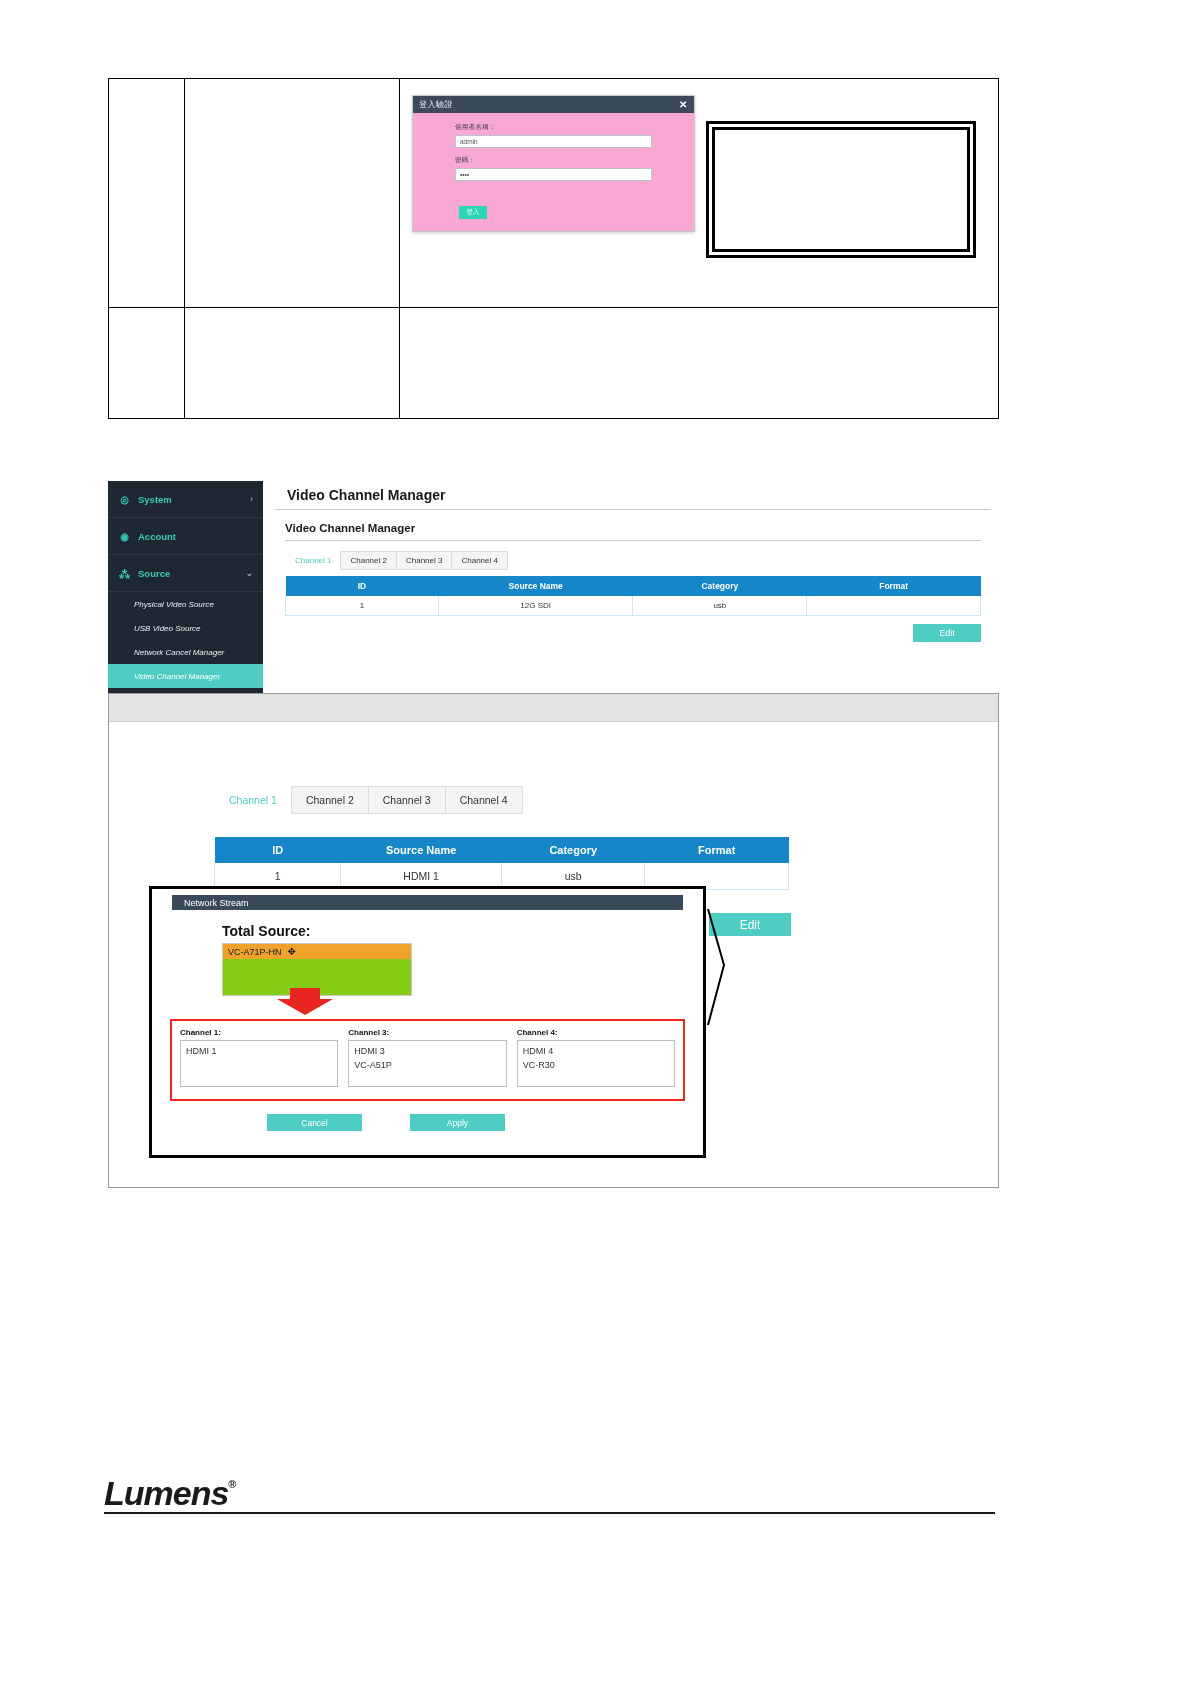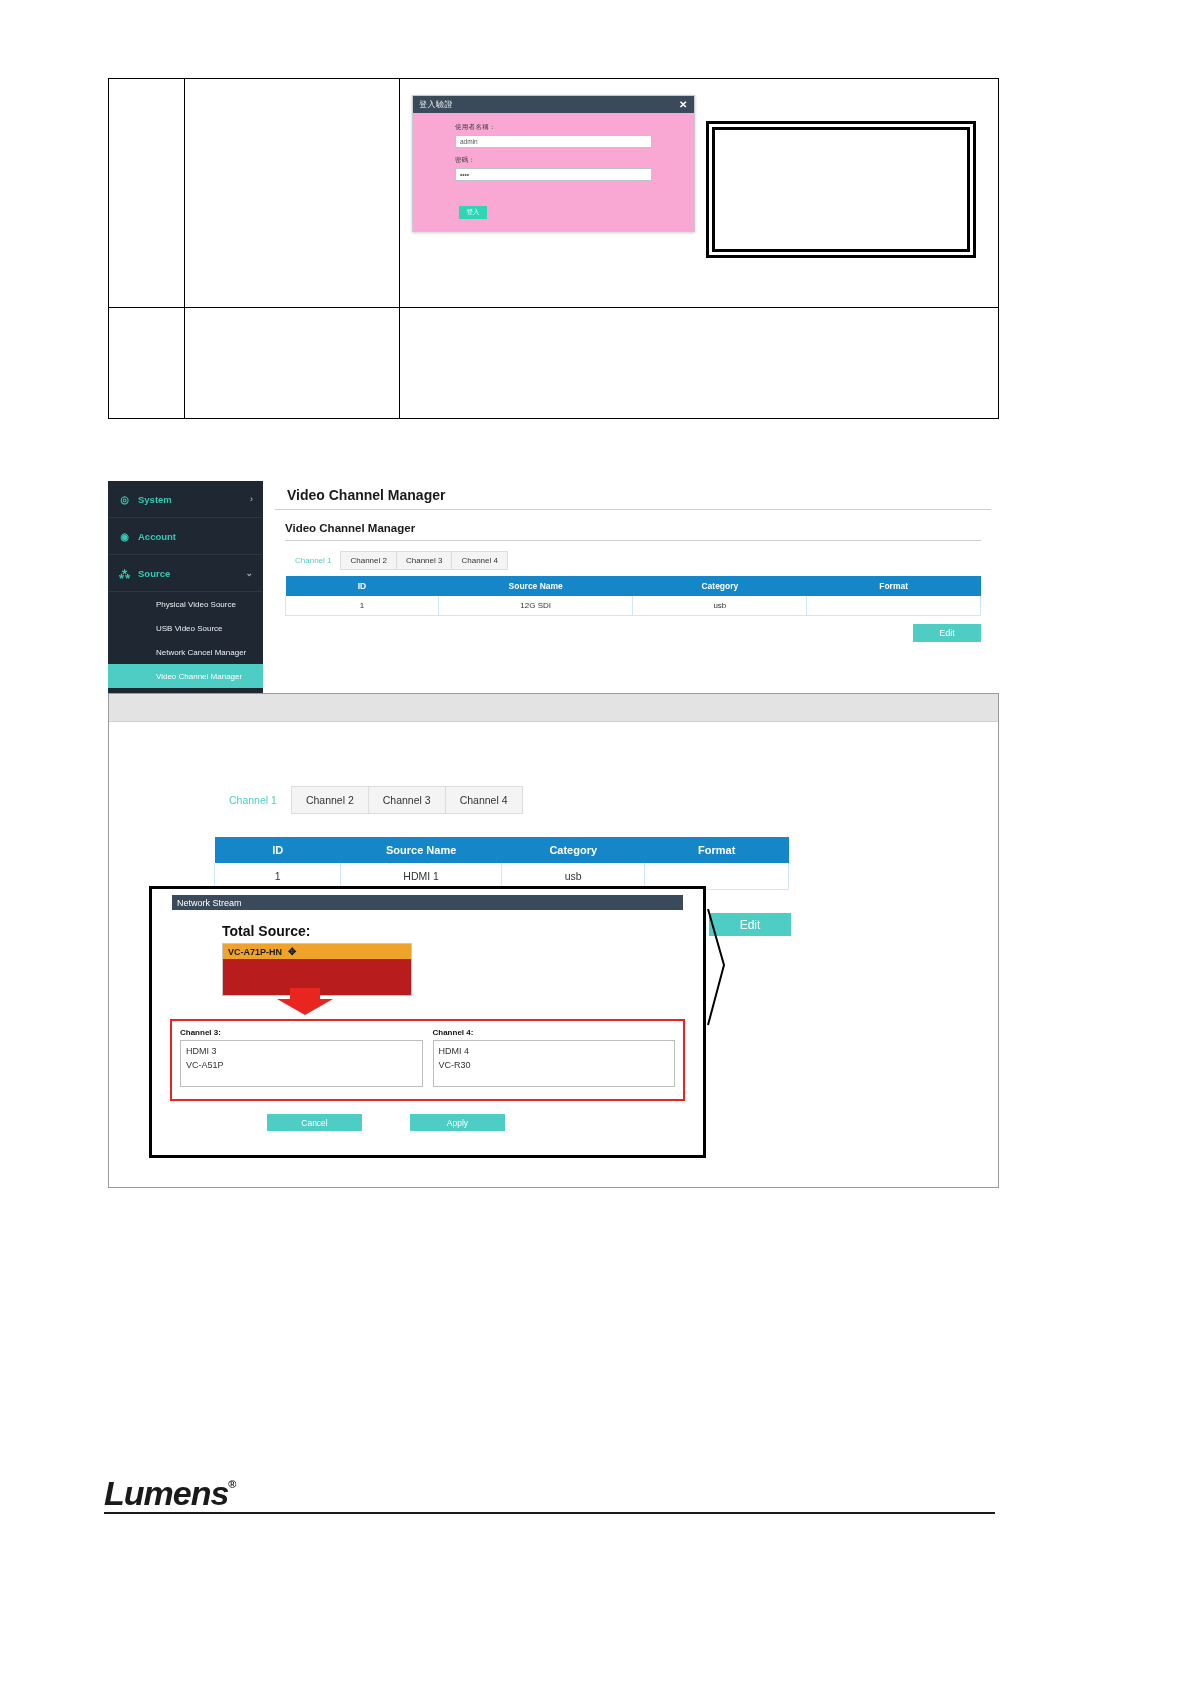--- a/index.html
+++ b/index.html
@@ -82,21 +82,21 @@
     padding: 0 10px; border-bottom: 1px solid #2c3743;
     color: #35c9b4; font-size: 9.5px; font-weight: bold;
   }
   .side-icon {
     width: 13px; margin-right: 7px; color: #35c9b4;
     font-size: 10px; display: flex; align-items: center; justify-content: center;
   }
   .side-arrow { margin-left: auto; color: #9aa7b4; font-size: 9px; }
   .side-sub {
     height: 24px; display: flex; align-items: center;
-    padding-left: 48px; color: #e9eef3; font-size: 8px;
+    padding-left: 26px; color: #e9eef3; font-size: 8px; font-style: italic;
   }
   .side-sub.active { background: #4ecdc4; color: #ffffff; }
 
   .content { position: absolute; left: 155px; top: 0; width: 736px; height: 212px; background: #fff; }
   .page-title {
     font-size: 14px; font-weight: bold; color: #1a1a1a;
     padding: 6px 0 6px 12px; border-bottom: 1px solid #ccc;
     margin: 0 8px 0 12px;
   }
   .panel { margin: 12px 18px 0 22px; }
@@ -150,26 +150,26 @@
 
   
   .ns-dialog {
     position: absolute; left: 40px; top: 192px;
     width: 557px; height: 272px;
     background: #fff; border: 3px solid #000;
   }
   .ns-title {
     height: 15px; margin: 6px 20px 0 20px;
     background: #3b4a5a; color: #fff; font-size: 9px;
-    display: flex; align-items: center; padding-left: 5px;
+    display: flex; align-items: center; padding-left: 12px;
   }
   .ns-total-label { font-size: 14px; font-weight: bold; color: #111; margin: 13px 8px 4px 70px; }
   .ns-source-box {
     margin-left: 70px; width: 190px; height: 53px;
-    border: 1px solid #c9c9c9; background: #b91c1c; font-weight: bold;
+    border: 1px solid #c9c9c9; background: #84cc16;
   }
   .ns-source-item {
     background: #f0a32a; color: #1a1a1a; font-size: 9px;
     padding: 2px 5px; display: flex; align-items: center;
   }
   .ns-source-item .cursor-glyph { margin-left: 6px; font-size: 10px; }
   .arrow-stem { position: absolute; left: 138px; top: 99px; width: 30px; height: 13px; background: #e8251f; }
   .arrow-head {
     position: absolute; left: 125px; top: 110px;
     width: 0; height: 0;
@@ -344,20 +344,24 @@
         <span>VC-A71P-HN</span>
         <span class="cursor-glyph">✥</span>
       </div>
     </div>
 
     <div class="arrow-stem"></div>
     <div class="arrow-head"></div>
 
     <div class="ns-channels">
       <div class="ch-col">
+        <div class="ch-label">Channel 1:</div>
+        <div class="ch-box" style="white-space:pre-line">HDMI 1</div>
+      </div>
+      <div class="ch-col">
         <div class="ch-label">Channel 3:</div>
         <div class="ch-box" style="white-space:pre-line">HDMI 3
 VC-A51P</div>
       </div>
       <div class="ch-col">
         <div class="ch-label">Channel 4:</div>
         <div class="ch-box" style="white-space:pre-line">HDMI 4
 VC-R30</div>
       </div>
     </div>

